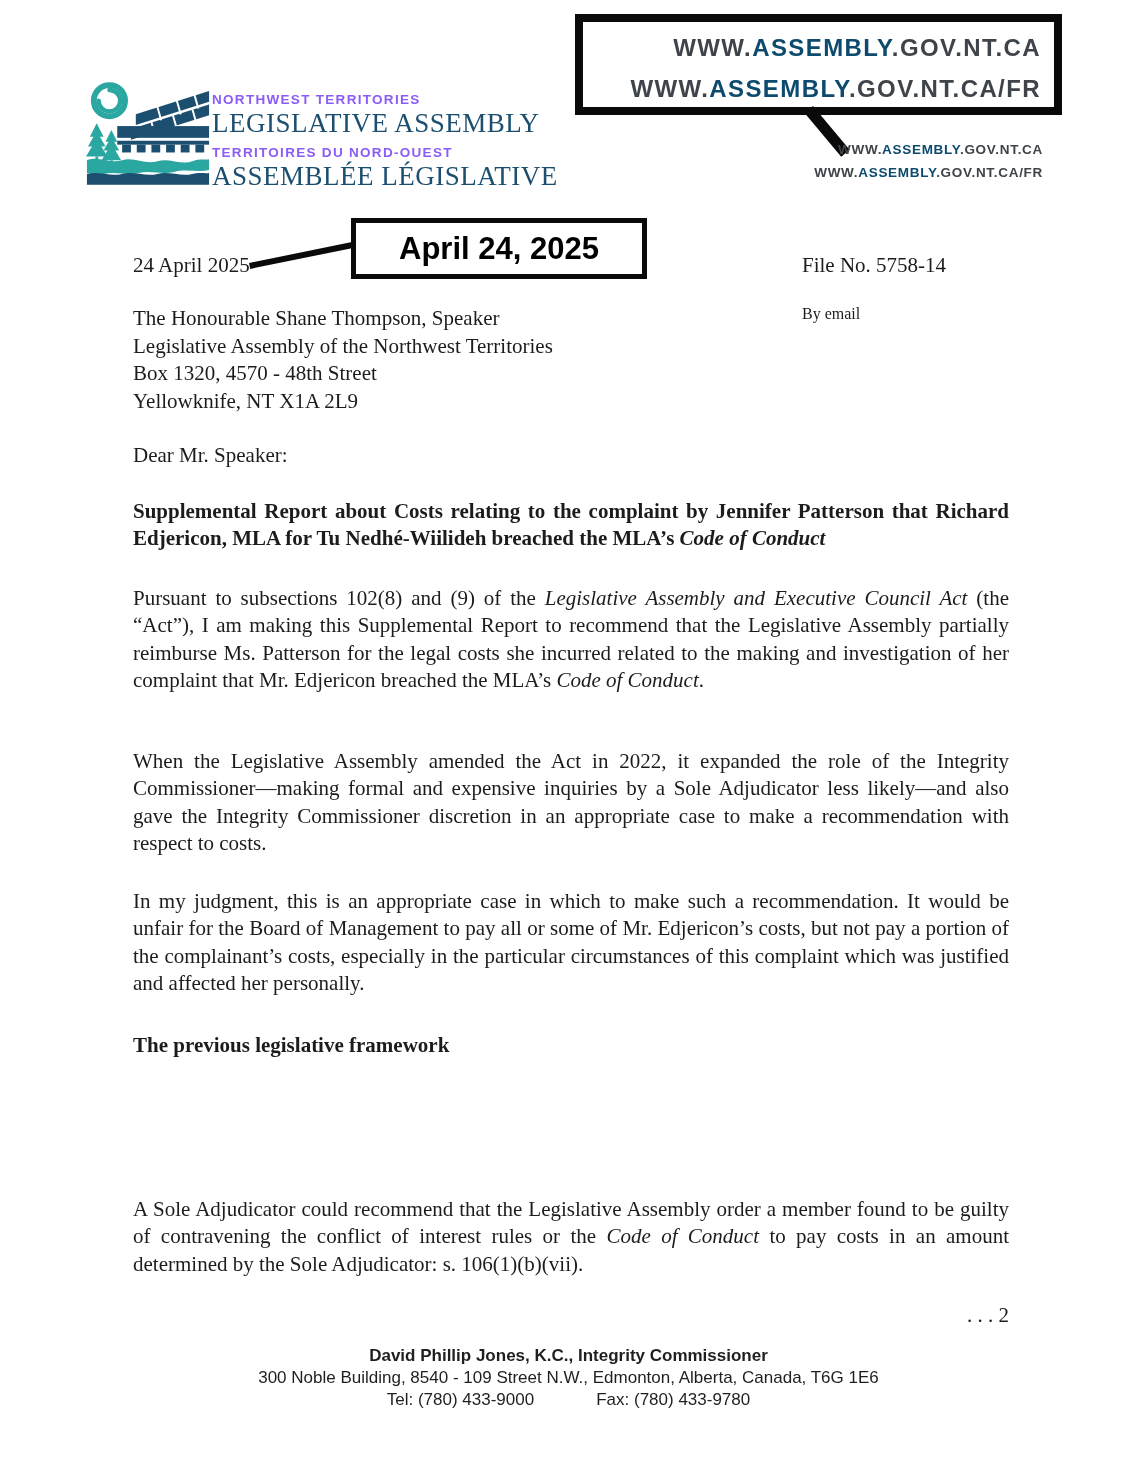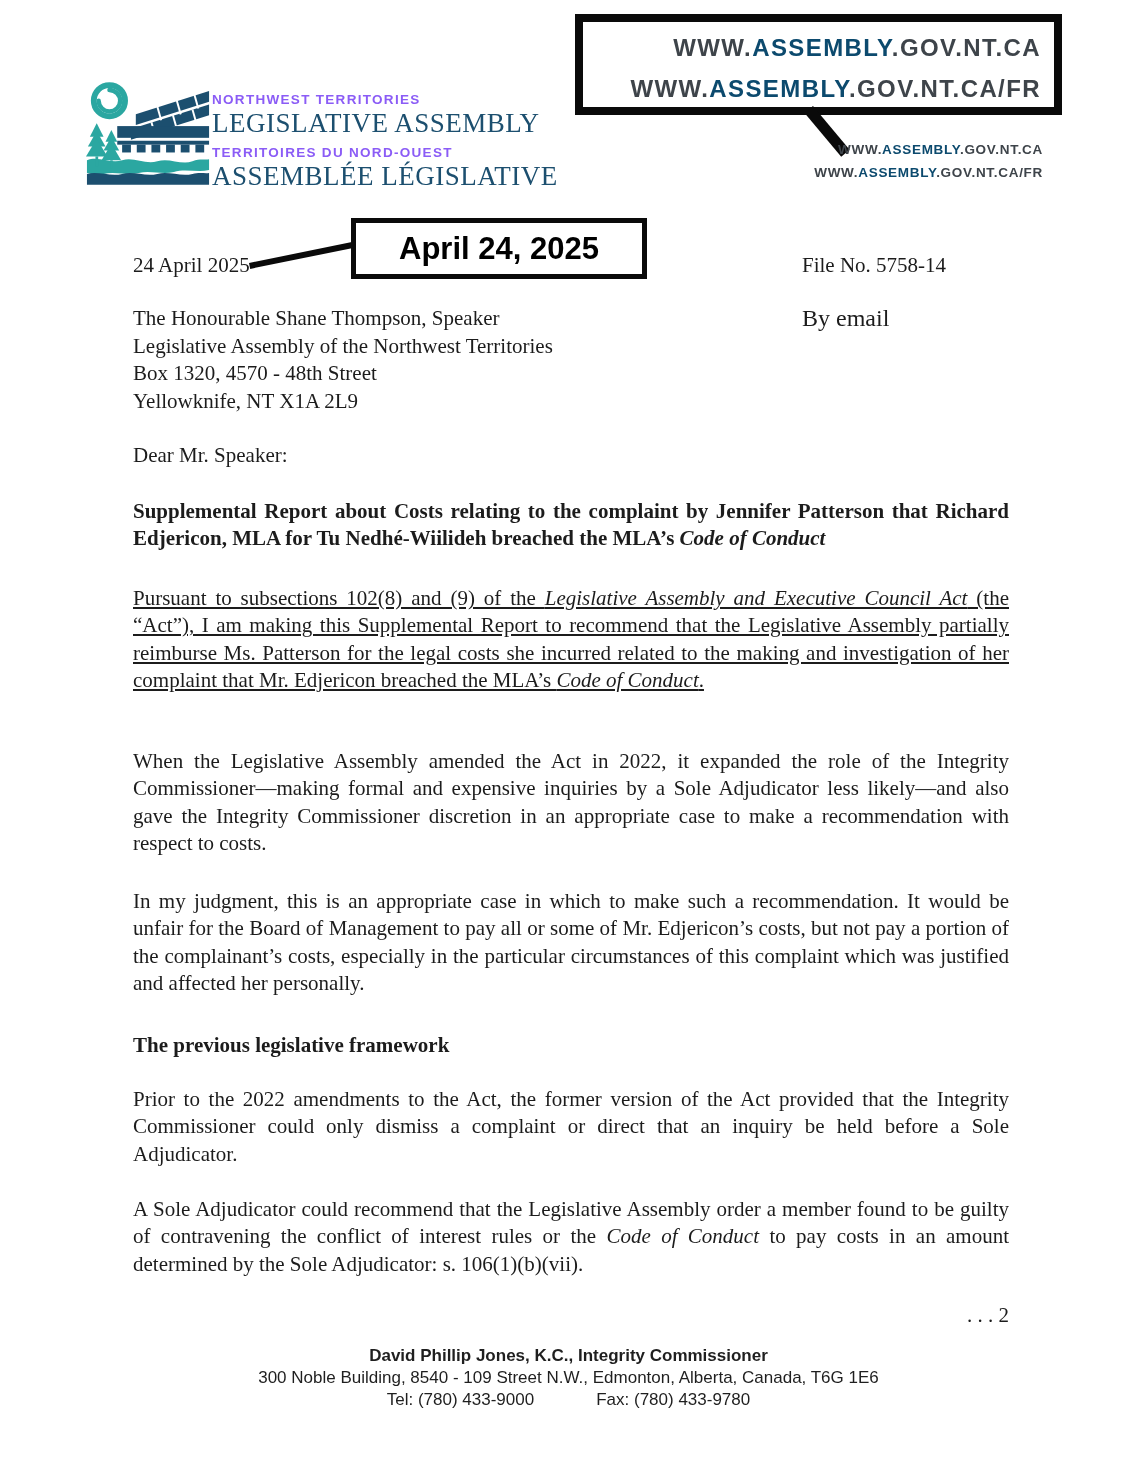--- a/index.html
+++ b/index.html
@@ -32,26 +32,26 @@
   .date-line{position:absolute;left:133px;top:253px;font-size:21px;}
   .file-no{position:absolute;left:802px;top:253px;font-size:21px;}
   .annotation-box{position:absolute;left:351px;top:218px;width:296px;height:61px;
                   border:5px solid #0a0a0a;box-sizing:border-box;background:#fff;
                   text-align:center;line-height:51px;
                   font-family:"Liberation Sans",sans-serif;font-weight:bold;font-size:31px;
                   color:#000;white-space:nowrap;}
 
   
   .recipient{position:absolute;left:133px;top:305px;font-size:21px;line-height:27.5px;}
-  .by-email{position:absolute;left:802px;top:305px;font-size:24px;text-align:center;}
+  .by-email{position:absolute;left:802px;top:305px;font-size:16px;text-align:center;}
   .salutation{position:absolute;left:133px;top:443px;font-size:21px;}
   .bodyblock{position:absolute;left:133px;width:876px;font-size:21px;line-height:27.4px;
              text-align:justify;}
   .subject{top:498px;font-weight:bold;}
-  .para1{top:585px;text-decoration:underline;}
+  .para1{top:585px;}
   .para2{top:748px;}
   .para3{top:888px;}
   .heading{top:1032px;font-weight:bold;text-align:left;}
   .para4{top:1086px;}
   .para5{top:1196px;}
   .it{font-style:italic;}
   .page-marker{position:absolute;left:133px;top:1303px;width:876px;text-align:right;
                font-size:21px;}
 
   
@@ -145,21 +145,20 @@
   <div class="bodyblock subject"><span>Supplemental Report about Costs relating to the complaint by Jennifer Patterson that Richard Edjericon, MLA for Tu Nedhé-Wiilideh breached the MLA’s </span><span class="it">Code of Conduct</span></div>
 
   <div class="bodyblock para1"><span>Pursuant to subsections 102(8) and (9) of the </span><span class="it">Legislative Assembly and Executive Council Act</span><span> (the “Act”), I am making this Supplemental Report to recommend that the Legislative Assembly partially reimburse Ms. Patterson for the legal costs she incurred related to the making and investigation of her complaint that Mr. Edjericon breached the MLA’s </span><span class="it">Code of Conduct</span><span>.</span></div>
 
   <div class="bodyblock para2">When the Legislative Assembly amended the Act in 2022, it expanded the role of the Integrity Commissioner—making formal and expensive inquiries by a Sole Adjudicator less likely—and also gave the Integrity Commissioner discretion in an appropriate case to make a recommendation with respect to costs.</div>
 
   <div class="bodyblock para3">In my judgment, this is an appropriate case in which to make such a recommendation.  It would be unfair for the Board of Management to pay all or some of Mr. Edjericon’s costs, but not pay a portion of the complainant’s costs, especially in the particular circumstances of this complaint which was justified and affected her personally.</div>
 
   <div class="bodyblock heading">The previous legislative framework</div>
 
-  <div class="bodyblock para4">Prior to the 2022 amendments to the Act, the former version of the Act provided that the Integrity Commissioner could only dismiss a complaint or direct that an inquiry be held before a Sole Adjudicator.</div>
 
   <div class="bodyblock para5"><span>A Sole Adjudicator could recommend that the Legislative Assembly order a member found to be guilty of contravening the conflict of interest rules or the </span><span class="it">Code of Conduct</span><span> to pay costs in an amount determined by the Sole Adjudicator:  s. 106(1)(b)(vii).</span></div>
 
   <div class="page-marker">. . . 2</div>
 
   <div class="footer">
     <div class="footer-name">David Phillip Jones, K.C., Integrity Commissioner</div>
     <div>300 Noble Building, 8540 - 109 Street N.W., Edmonton, Alberta, Canada, T6G 1E6</div>
     <div>
       <span class="footer-tel">Tel:  (780) 433-9000</span><span>Fax:  (780) 433-9780</span>

